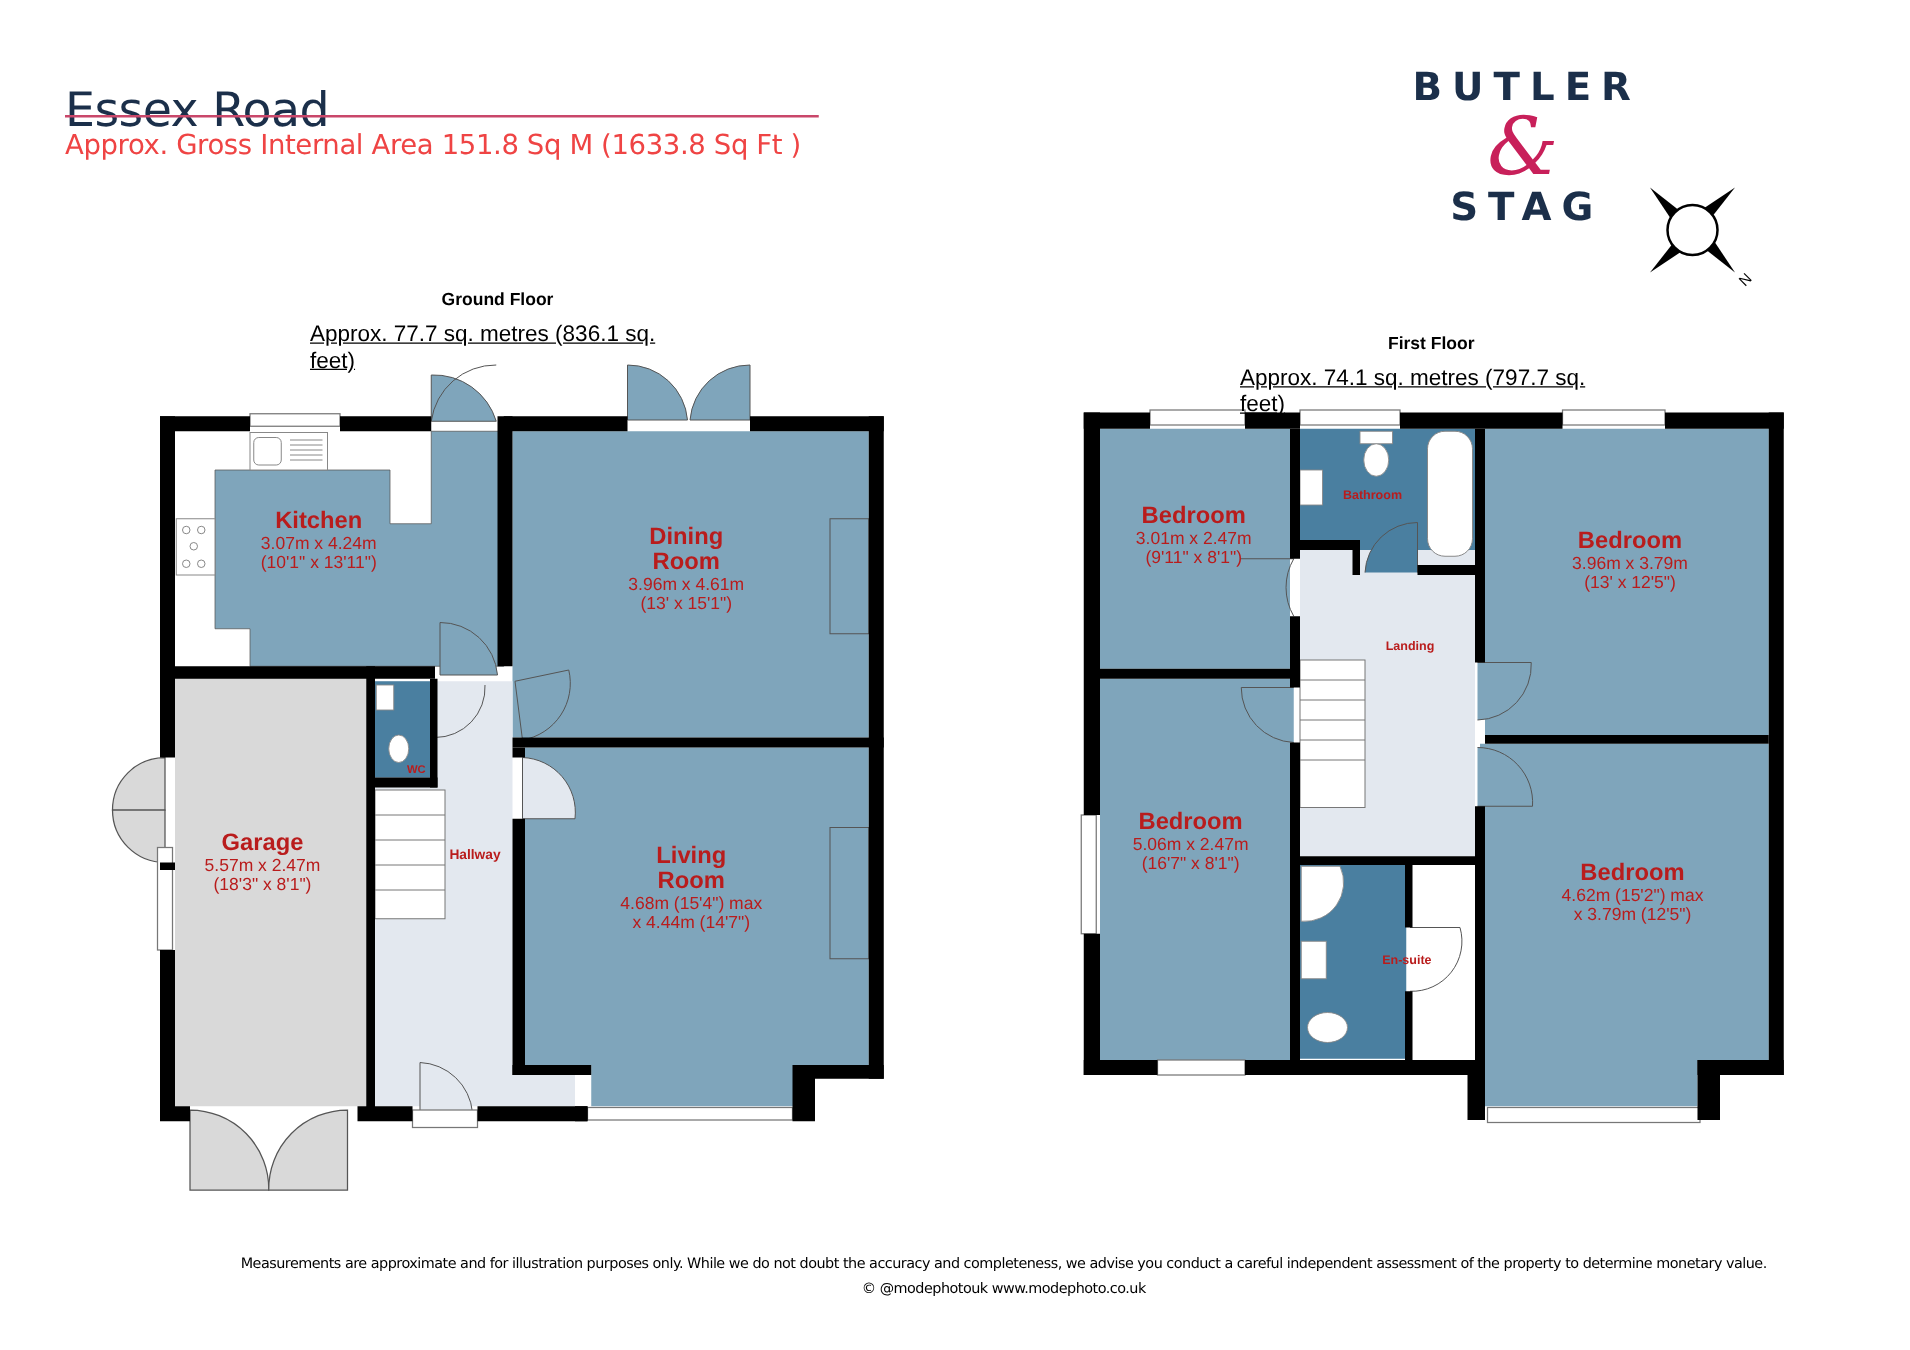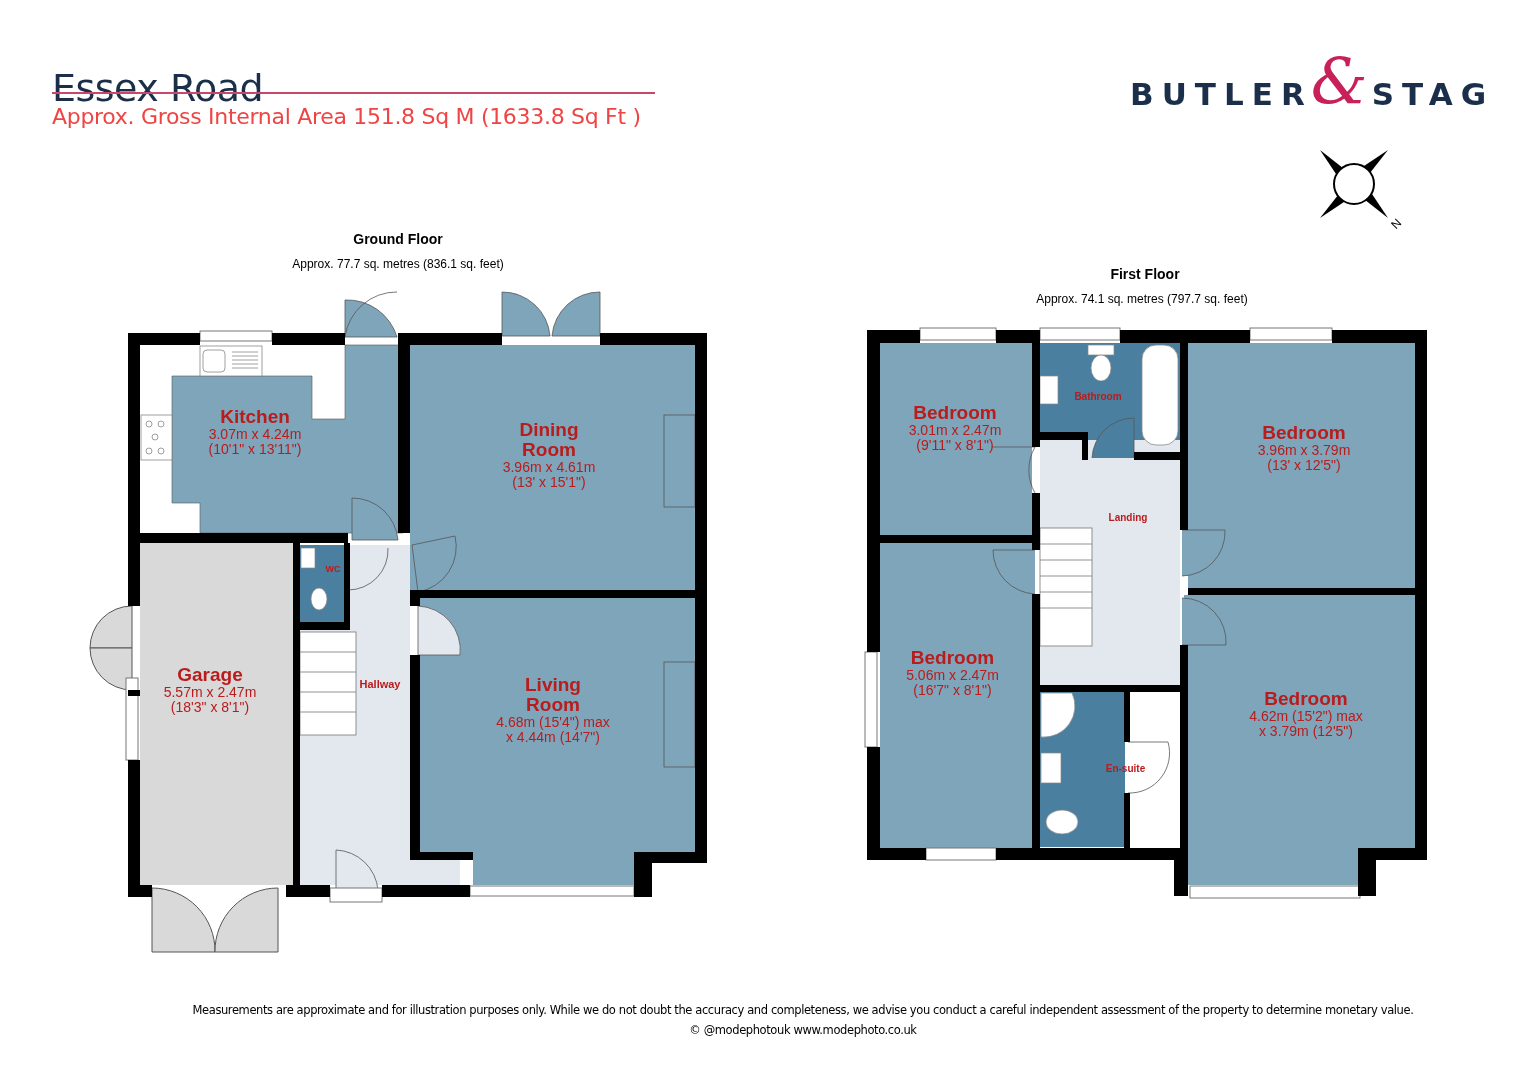--- a/index.html
+++ b/index.html
@@ -1,25 +1,25 @@
 <!DOCTYPE html>
 <html><head>
 <meta charset="utf-8">
 <style>
   html,body{margin:0;padding:0;background:#fff;}
   body{width:1528px;height:1080px;position:relative;overflow:hidden;font-family:"Liberation Sans",sans-serif;color:#000;}
   .title{position:absolute;left:52px;top:42px;font-size:38px;color:#1b2f4a;font-family:"DejaVu Sans",sans-serif;letter-spacing:-0.5px;margin-top:24px;}
   .title-rule{position:absolute;left:52px;top:92px;width:603px;height:2px;background:#c9476a;}
   .subtitle{position:absolute;left:52px;top:104px;font-size:22px;color:#ef4444;font-family:"DejaVu Sans",sans-serif;letter-spacing:-0.3px;}
-  .logo{position:absolute;left:1130px;top:52px;height:60px;display:flex;align-items:flex-end;}
+  .logo{position:absolute;left:1130px;top:52px;height:60px;display:flex;align-items:center;flex-direction:column;}
   .logo .w{font-family:"DejaVu Sans",sans-serif;font-weight:bold;font-size:31px;color:#1b2f4a;letter-spacing:8px;}
   .logo .amp{font-family:"DejaVu Serif",serif;font-style:italic;font-size:64px;color:#c8205a;margin:0 4px 0 -2px;line-height:60px;}
   .plan{position:absolute;left:0;top:0;}
   .floor-title{position:absolute;text-align:center;font-weight:bold;font-size:14px;}
-  .floor-sub{position:absolute;text-align:center;font-size:12px;}
+  .floor-sub{position:absolute;font-size:18px;text-decoration:underline;}
   .room{position:absolute;text-align:center;line-height:1.05;color:#b91c1c;}
   .room .n{font-weight:bold;font-size:19px;}
   .room .d{font-size:14px;}
   .room.small .n{font-size:11px;}
   .footer{position:absolute;left:0;width:1528px;text-align:center;font-size:11.5px;font-family:"DejaVu Sans",sans-serif;letter-spacing:-0.4px;padding-left:39px;}
 </style>
 </head>
 <body>
 
 <div class="title">Essex Road</div>
@@ -228,21 +228,21 @@
   <div class="n">Room</div>
   <div class="d">3.96m x 4.61m</div>
   <div class="d">(13' x 15'1")</div>
 </div>
 <div class="room" style="left:140px;top:665px;width:140px;">
   <div class="n">Garage</div>
   <div class="d">5.57m x 2.47m</div>
   <div class="d">(18'3" x 8'1")</div>
 </div>
 <div class="room small" style="left:318px;top:565px;width:30px;">
-  <div class="n" style="font-size:9px;">WC</div>
+  <div class="n" style="font-size:9px;margin-top:46px;">WC</div>
 </div>
 <div class="room small" style="left:350px;top:679px;width:60px;">
   <div class="n">Hallway</div>
 </div>
 <div class="room" style="left:463px;top:675px;width:180px;">
   <div class="n">Living</div>
   <div class="n">Room</div>
   <div class="d">4.68m (15'4") max</div>
   <div class="d">x 4.44m (14'7")</div>
 </div>

